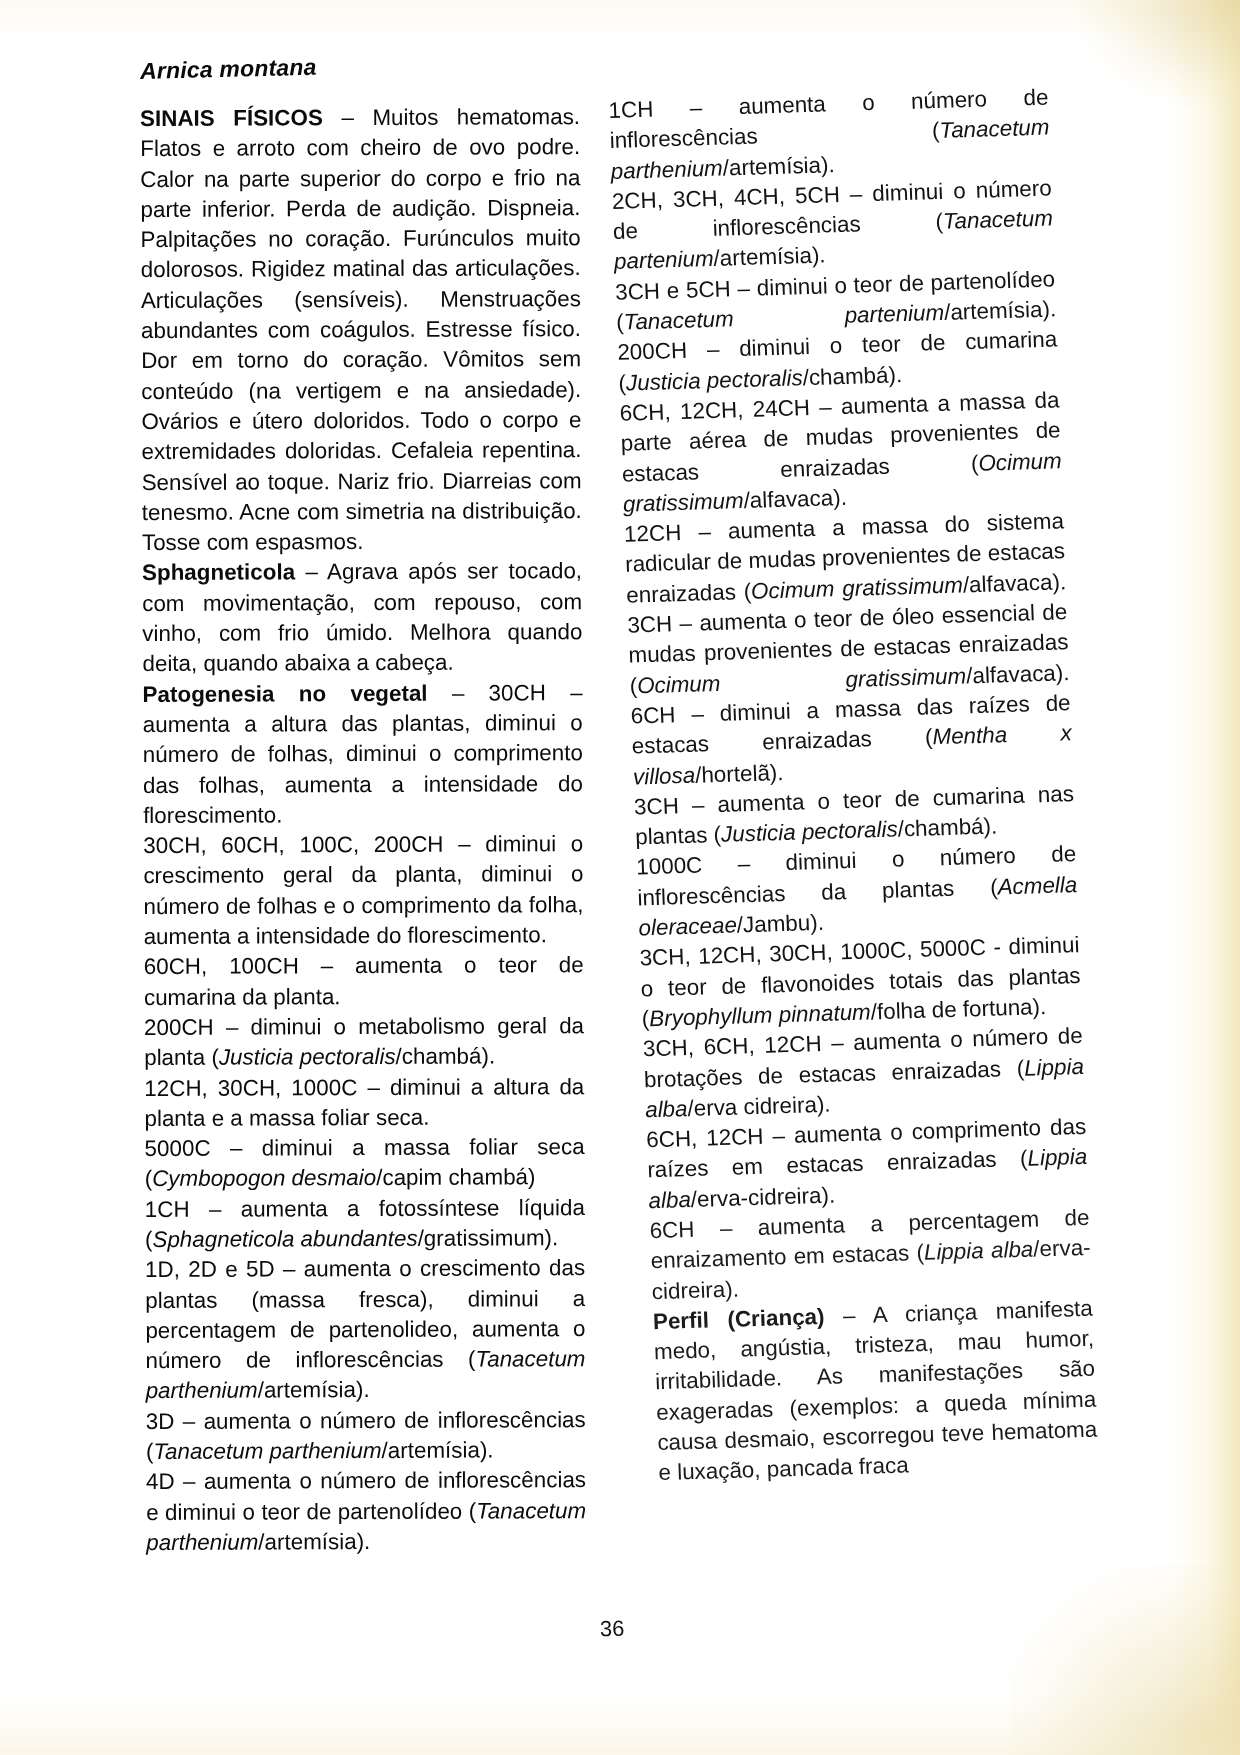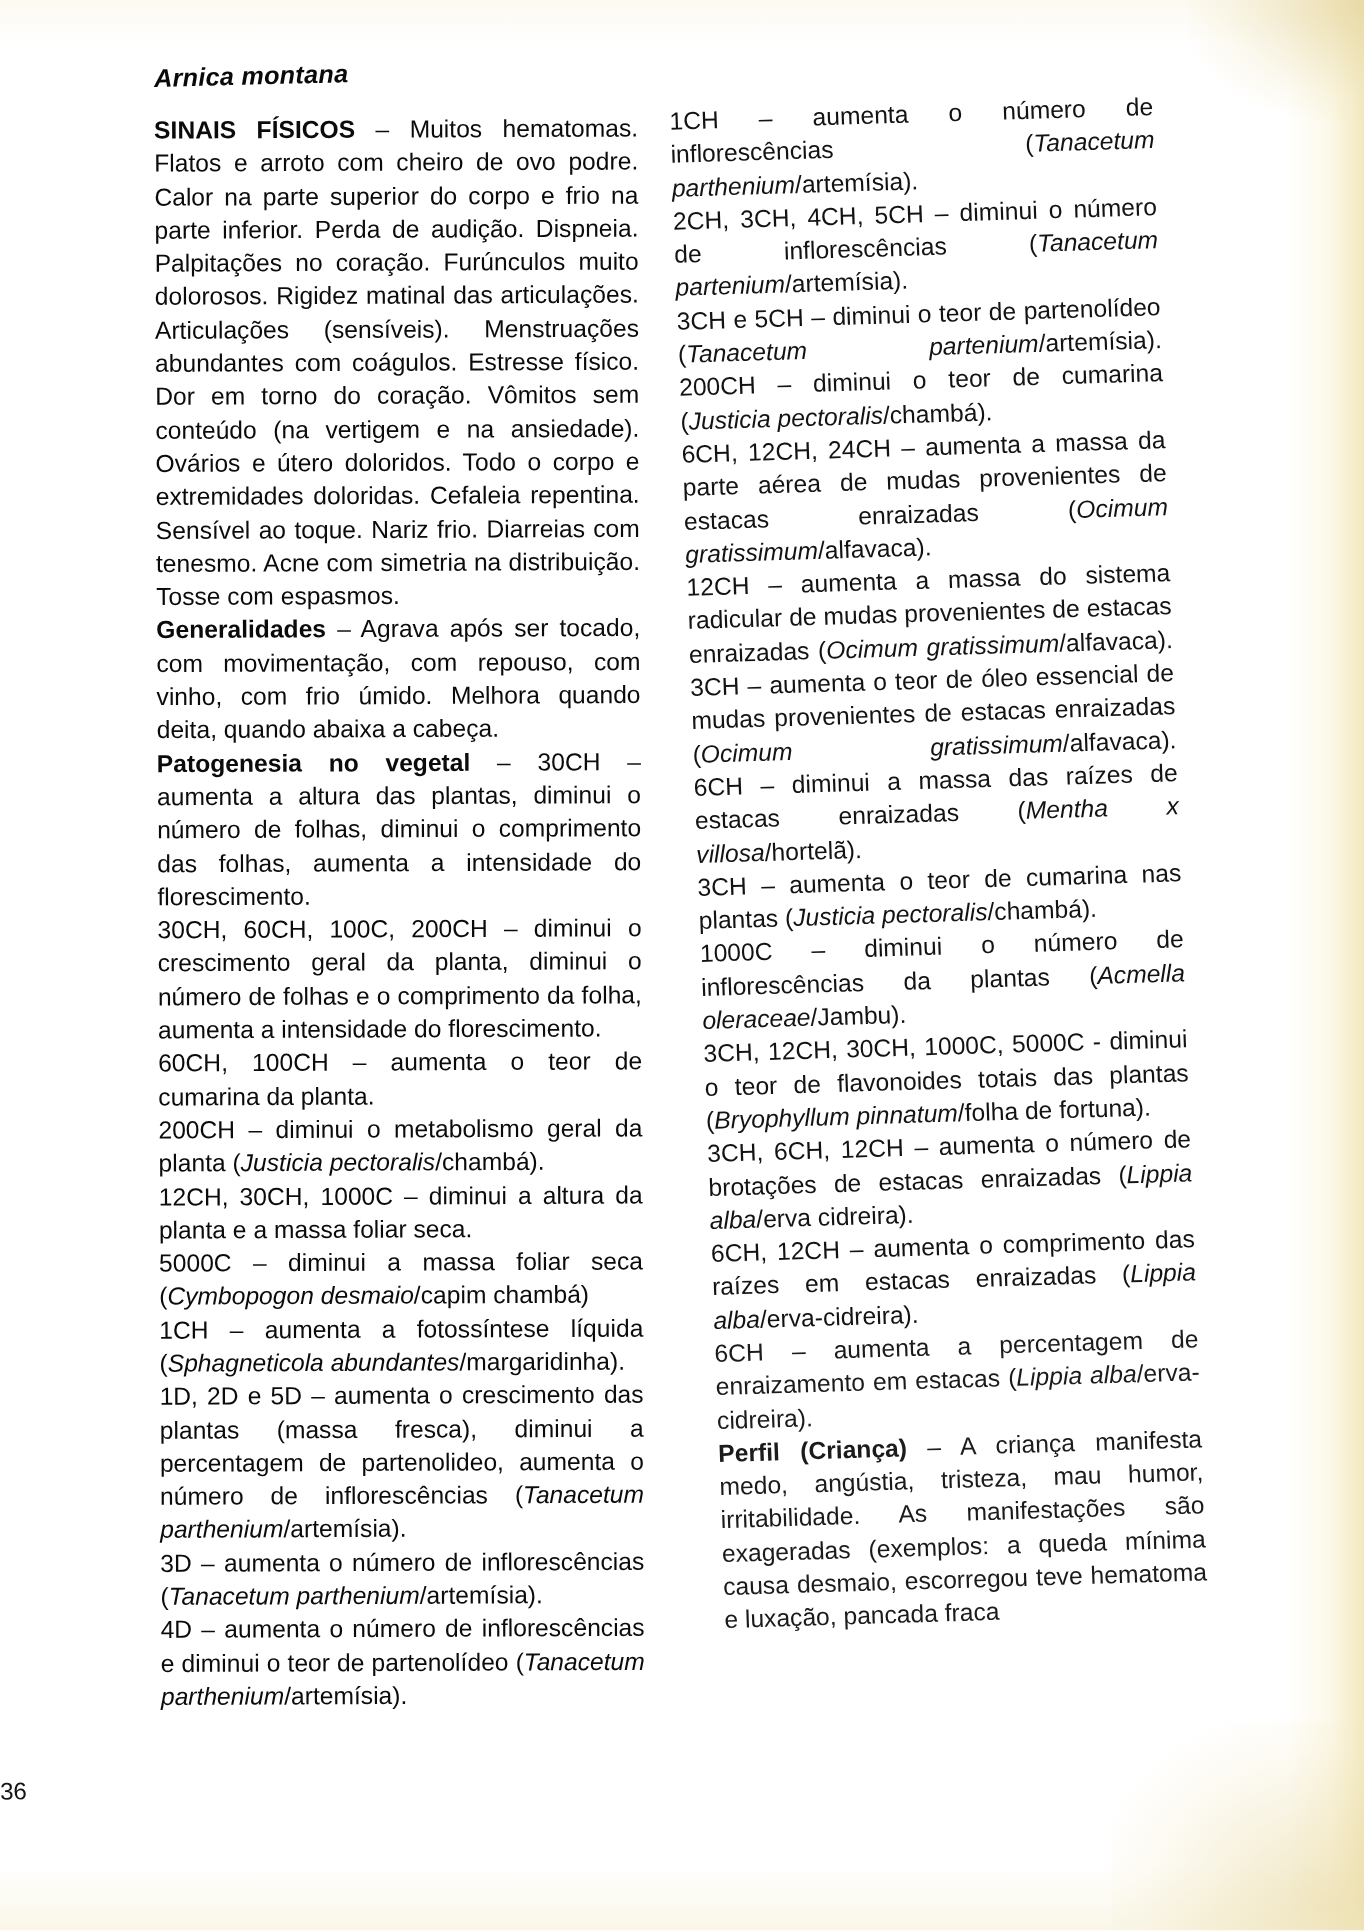--- a/index.html
+++ b/index.html
@@ -121,55 +121,55 @@
   }
   #col-right .p:nth-child(n+19) {
     color: #232323;
   }
 
   #page-number {
     position: absolute;
     left: 0;
     top: 1616px;
     width: 1224px;
-    text-align: left;
+    text-align: center;
     font-size: 22px;
     color: #141414;
   }
   #page-number span {
     display: inline-block;
     transform: rotate(-1deg);
   }
 </style>
 </head>
 <body>
 
 <div id="page">
 
   <div id="running-head">Arnica montana</div>
 
   <div class="col" id="col-left">
 
     <p class="p"><b class="b">SINAIS FÍSICOS</b><span> – </span><span>Muitos hematomas. Flatos e arroto com cheiro de ovo podre. Calor na parte superior do corpo e frio na parte inferior. Perda de audição. Dispneia. Palpitações no coração. Furúnculos muito dolorosos. Rigidez matinal das articulações. Articulações (sensíveis). Menstruações abundantes com coágulos. Estresse físico. Dor em torno do coração. Vômitos sem conteúdo (na vertigem e na ansiedade). Ovários e útero doloridos. Todo o corpo e extremidades doloridas. Cefaleia repentina. Sensível ao toque. Nariz frio. Diarreias com tenesmo. Acne com simetria na distribuição. Tosse com espasmos.</span></p>
 
-    <p class="p"><b class="b">Generalidades</b><span> – </span><span>Agrava após ser tocado, com movimentação, com repouso, com vinho, com frio úmido. Melhora quando deita, quando abaixa a cabeça.</span></p>
+    <p class="p"><b class="b">Sphagneticola</b><span> – </span><span>Agrava após ser tocado, com movimentação, com repouso, com vinho, com frio úmido. Melhora quando deita, quando abaixa a cabeça.</span></p>
 
     <p class="p"><b class="b">Patogenesia no vegetal</b><span> – </span><span>30CH – aumenta a altura das plantas, diminui o número de folhas, diminui o comprimento das folhas, aumenta a intensidade do florescimento.</span></p>
 
     <p class="p"><span>30CH, 60CH, 100C, 200CH – diminui o crescimento geral da planta, diminui o número de folhas e o comprimento da folha, aumenta a intensidade do florescimento.</span></p>
 
     <p class="p"><span>60CH, 100CH – aumenta o teor de cumarina da planta.</span></p>
 
     <p class="p"><span>200CH – diminui o metabolismo geral da planta (</span><i class="i">Justicia pectoralis</i><span>/chambá).</span></p>
 
     <p class="p"><span>12CH, 30CH, 1000C – diminui a altura da planta e a massa foliar seca.</span></p>
 
     <p class="p"><span>5000C – diminui a massa foliar seca (</span><i class="i">Cymbopogon desmaio</i><span>/capim chambá)</span></p>
 
-    <p class="p"><span>1CH – aumenta a fotossíntese líquida (</span><i class="i">Sphagneticola abundantes</i><span>/margaridinha).</span></p>
+    <p class="p"><span>1CH – aumenta a fotossíntese líquida (</span><i class="i">Sphagneticola abundantes</i><span>/gratissimum).</span></p>
 
     <p class="p"><span>1D, 2D e 5D – aumenta o crescimento das plantas (massa fresca), diminui a percentagem de partenolideo, aumenta o número de inflorescências (</span><i class="i">Tanacetum parthenium</i><span>/artemísia).</span></p>
 
     <p class="p"><span>3D – aumenta o número de inflorescências (</span><i class="i">Tanacetum parthenium</i><span>/artemísia).</span></p>
 
     <p class="p"><span>4D – aumenta o número de inflorescências e diminui o teor de partenolídeo (</span><i class="i">Tanacetum parthenium</i><span>/artemísia).</span></p>
 
   </div>
 
   <div class="col" id="col-right">

